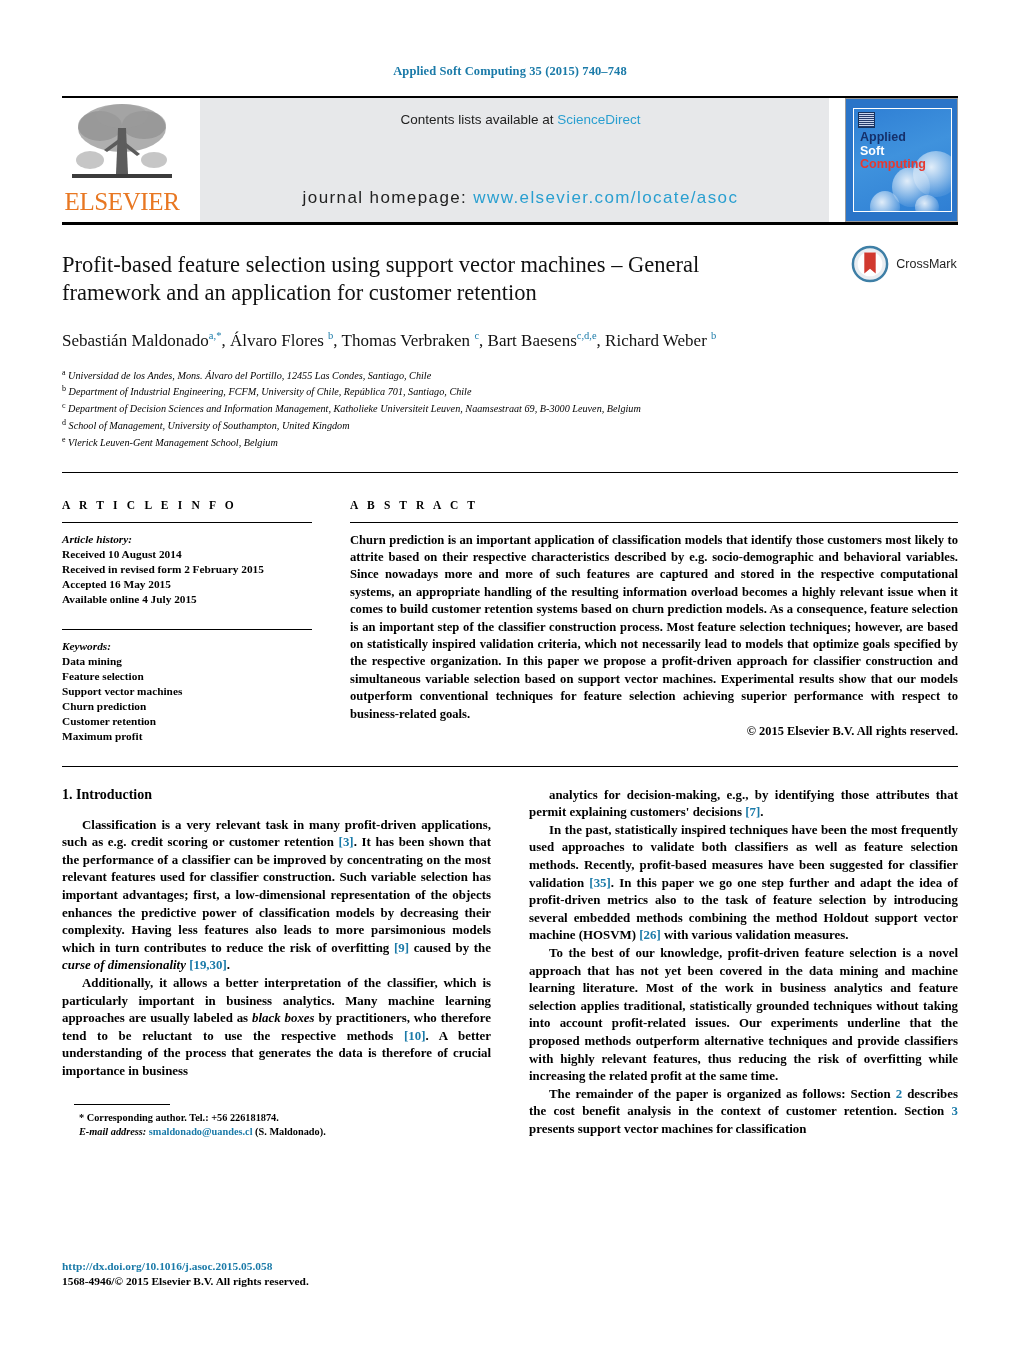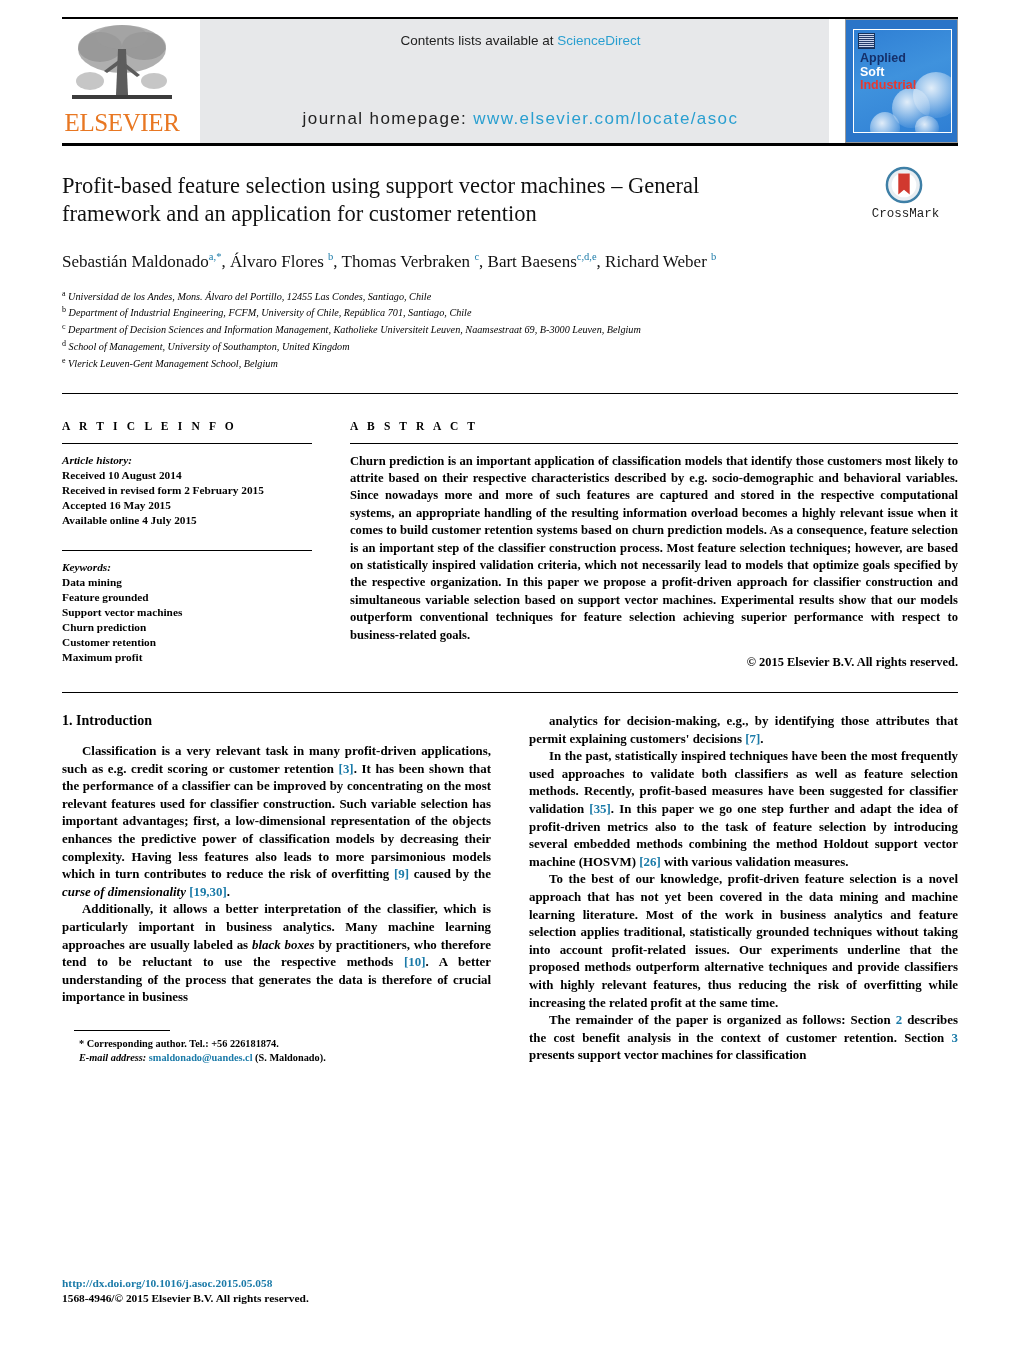--- a/index.html
+++ b/index.html
@@ -139,21 +139,21 @@
   
   .title-block { padding-top: 26px; position: relative; }
   .crossmark {
     position: absolute;
     right: 0;
     top: 20px;
     width: 108px;
     text-align: center;
   }
   .crossmark-label {
-    font-family: Liberation Mono, monospace;
+    font-family: Liberation Sans, sans-serif;
     font-size: 12.5px;
     color: #222;
     display: inline-block;
     vertical-align: middle;
     margin-left: 3px;
     text-align: right;
   }
   h1.paper-title {
     font-family: "Liberation Serif", serif;
     font-weight: normal;
@@ -214,21 +214,21 @@
   .kw-block .hr-under { margin-top: 0; }
   .abstract-body {
     font-size: 12.6px;
     line-height: 17.4px;
     text-align: justify;
     font-weight: bold;
   }
   .copyright {
     text-align: right;
     font-size: 12.4px;
-    margin-top: 11px;
+    margin-top: 1px;
     font-weight: bold;
   }
 
   
   .body-rule {
     border-top: 1px solid #000;
     margin-top: 22px;
   }
   .two-col {
     margin-top: 20px;
@@ -284,20 +284,21 @@
     line-height: 15px;
     font-weight: bold;
   }
   .doi { color: #1a7aa8; }
 </style>
 </head>
 <body>
 
 <div class="page">
 
+  <div class="running-head">Applied Soft Computing 35 (2015) 740–748</div>
 
   <div class="masthead">
 
     <div class="elsevier-logo">
       <svg class="tree-svg" width="104" height="90" viewBox="0 0 104 90">
         <g fill="#4a4a4a">
           <ellipse cx="52" cy="30" rx="44" ry="24" fill="#6e6e6e" opacity="0.55"></ellipse>
           <ellipse cx="30" cy="28" rx="22" ry="15" fill="#8a8a8a" opacity="0.6"></ellipse>
           <ellipse cx="74" cy="27" rx="22" ry="14" fill="#8a8a8a" opacity="0.6"></ellipse>
           <ellipse cx="52" cy="18" rx="26" ry="12" fill="#9a9a9a" opacity="0.55"></ellipse>
@@ -326,21 +327,21 @@
     <div class="cover-thumb">
       <div class="cover-inner">
         <div class="cover-blob" style="width:46px;height:46px;right:-8px;top:42px;"></div>
         <div class="cover-blob" style="width:38px;height:40px;left:38px;top:58px;"></div>
         <div class="cover-blob" style="width:30px;height:32px;left:16px;top:82px;"></div>
         <div class="cover-blob" style="width:24px;height:24px;right:12px;top:86px;"></div>
         <div class="cover-stamp"></div>
         <div class="cover-words">
           <div class="cw-applied">Applied</div>
           <div class="cw-soft">Soft</div>
-          <div class="cw-computing">Industrial</div>
+          <div class="cw-computing">Computing</div>
         </div>
       </div>
     </div>
   </div>
 
   <div class="rule-thick-black"></div>
 
   <div class="title-block">
 
     <div class="crossmark">
@@ -376,21 +377,21 @@
           <div class="info-line">Received 10 August 2014</div>
           <div class="info-line">Received in revised form 2 February 2015</div>
           <div class="info-line">Accepted 16 May 2015</div>
           <div class="info-line">Available online 4 July 2015</div>
         </div>
       <div class="kw-block">
         <div class="hr-under"></div>
         <div class="kw-label">Keywords:</div>
         <div>
             <div class="info-line">Data mining</div>
-            <div class="info-line">Feature grounded</div>
+            <div class="info-line">Feature selection</div>
             <div class="info-line">Support vector machines</div>
             <div class="info-line">Churn prediction</div>
             <div class="info-line">Customer retention</div>
             <div class="info-line">Maximum profit</div>
           </div>
       </div>
     </div>
 
     <div class="col-abstract">
       <div class="sec-head">A B S T R A C T</div>

